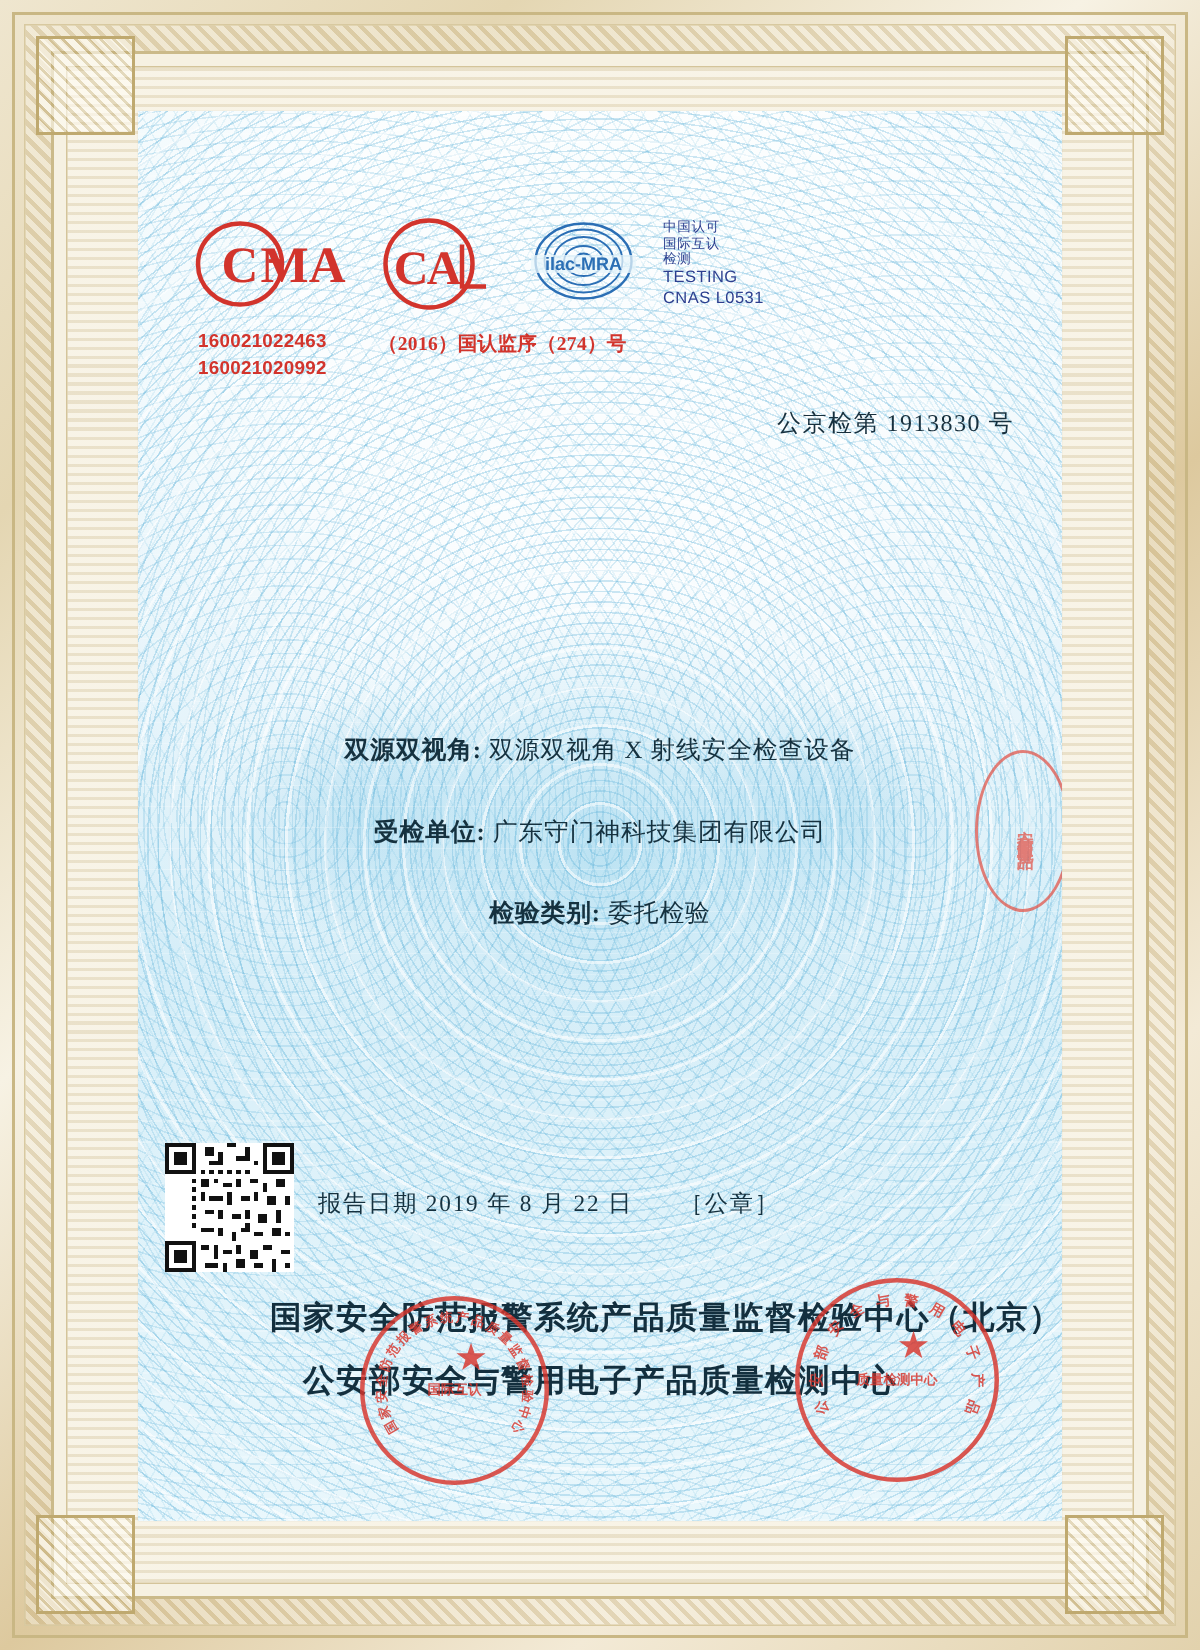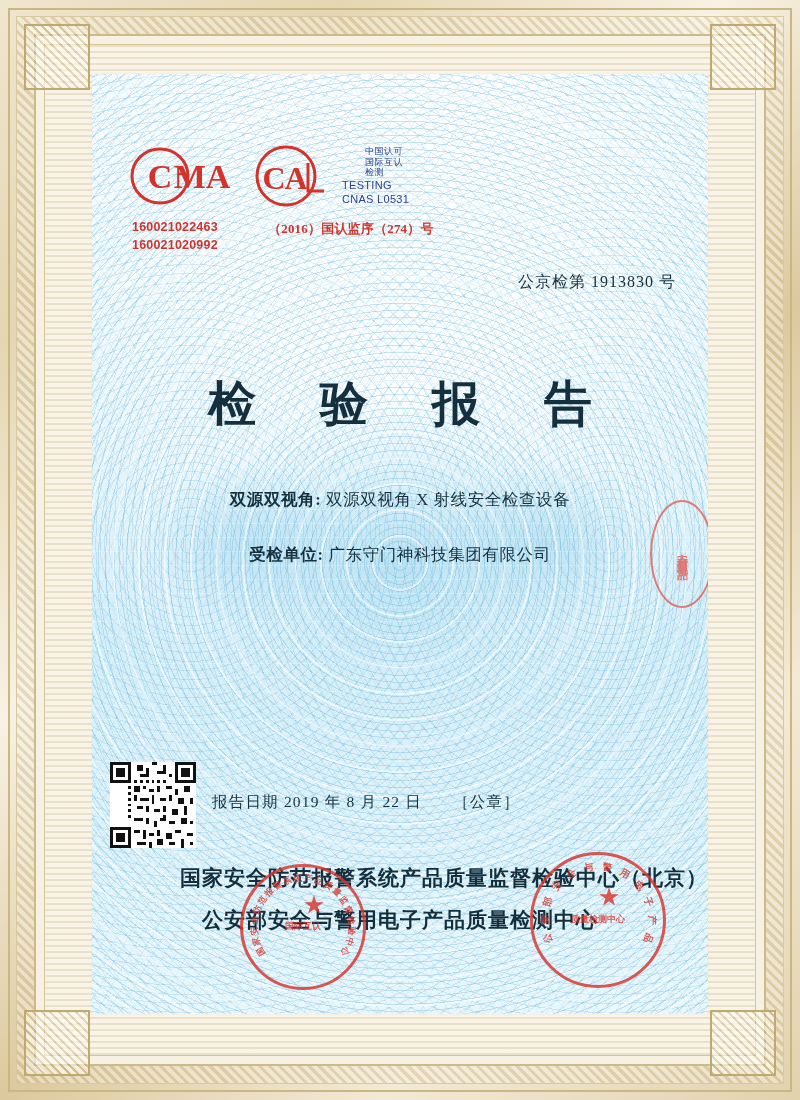--- a/index.html
+++ b/index.html
@@ -104,31 +104,31 @@
   }
   .logo-cma{width:112px;height:64px;position:relative;}
   .logo-cma svg{display:block;}
   .logo-cal{width:86px;height:66px;margin-left:4px;}
   .logo-ilac{width:86px;height:66px;margin-left:14px;}
   .logo-cnas{width:128px;height:62px;margin-left:12px;}
   .cnas-text{
     margin-left:10px;font-family:"Liberation Sans",sans-serif;
     color:#2c3f8f;line-height:1.18;
   }
-  .cnas-cn{font-size:9px;letter-spacing:.5px;margin-left:23px;}
+  .cnas-cn{font-size:9px;letter-spacing:.5px;}
   .cnas-en{font-size:11px;letter-spacing:.3px;margin-top:1px;}
 
   .cert-nums{
     position:absolute;left:40px;top:144px;
     color:#d2342c;font-family:"Liberation Sans",sans-serif;
     font-size:12.5px;font-weight:bold;line-height:1.45;
     letter-spacing:.2px;
   }
   .approval{
-    position:absolute;left:176px;top:146px;
+    position:absolute;left:160px;top:146px;
     color:#d2342c;font-size:13px;font-weight:bold;
     font-family:"Liberation Serif",serif;letter-spacing:.2px;text-align:right;
   }
 
   .report-no{
     position:absolute;right:32px;top:198px;
     color:#17303e;font-size:16px;letter-spacing:1px;
   }
 
   
@@ -241,47 +241,61 @@
 
         <div class="logo-cal">
           <svg viewBox="0 0 86 66" width="86" height="66">
             <circle cx="40" cy="33" r="29" fill="none" stroke="#d2342c" stroke-width="3"></circle>
             <text x="28" y="46" font-family="Liberation Serif, serif" font-size="32" font-weight="bold" fill="#d2342c" text-anchor="middle">C</text>
             <text x="50" y="46" font-family="Liberation Serif, serif" font-size="32" font-weight="bold" fill="#d2342c" text-anchor="middle">A</text>
             <path d="M62 20 L62 48 L78 48" fill="none" stroke="#d2342c" stroke-width="3"></path>
           </svg>
         </div>
 
+        <div class="logo-ilac">
+          <svg viewBox="0 0 86 66" width="86" height="66">
+            <ellipse cx="43" cy="31" rx="32" ry="25" fill="none" stroke="#2b6fb5" stroke-width="1.6"></ellipse>
+            <ellipse cx="43" cy="31" rx="26" ry="21" fill="none" stroke="#2b6fb5" stroke-width="1.2"></ellipse>
+            <ellipse cx="43" cy="31" rx="20" ry="16" fill="none" stroke="#2b6fb5" stroke-width="1.2"></ellipse>
+            <ellipse cx="43" cy="31" rx="13" ry="10" fill="none" stroke="#2b6fb5" stroke-width="1.2"></ellipse>
+            <ellipse cx="43" cy="31" rx="6" ry="5" fill="none" stroke="#2b6fb5" stroke-width="1.2"></ellipse>
+            <rect x="8" y="27" width="70" height="12" fill="#e8f6fb" opacity=".75"></rect>
+            <text x="43" y="37" font-family="Liberation Sans, sans-serif" font-size="12" font-weight="bold" fill="#2b6fb5" text-anchor="middle">ilac-MRA</text>
+          </svg>
+        </div>
 
 
         <div class="cnas-text">
           <div class="cnas-cn">中国认可</div>
           <div class="cnas-cn">国际互认</div>
           <div class="cnas-cn">检测</div>
           <div class="cnas-en">TESTING</div>
           <div class="cnas-en">CNAS L0531</div>
         </div>
       </div>
 
       <div class="cert-nums" style="white-space:pre-line">160021022463
 160021020992</div>
       <div class="approval">（2016）国认监序（274）号</div>
 
       <div class="report-no">公京检第 1913830 号</div>
 
-      <div class="title">检 验 报 告</div>
 
       <div class="fields">
         <div class="field">
           <span class="label">双源双视角:</span>
           <span class="value">双源双视角 X 射线安全检查设备</span>
         </div>
         <div class="field">
           <span class="label">受检单位:</span>
           <span class="value">广东守门神科技集团有限公司</span>
+        </div>
+        <div class="field">
+          <span class="label">检验类别:</span>
+          <span class="value">委托检验</span>
         </div>
       </div>
 
       <div class="qr">
         <svg viewBox="0 0 29 29" width="86" height="86" shape-rendering="crispEdges">
           <rect width="29" height="29" fill="#ffffff"></rect>
           <g fill="#111111">
 
             <rect x="0" y="0" width="7" height="1"></rect>
               <rect x="0" y="6" width="7" height="1"></rect>

